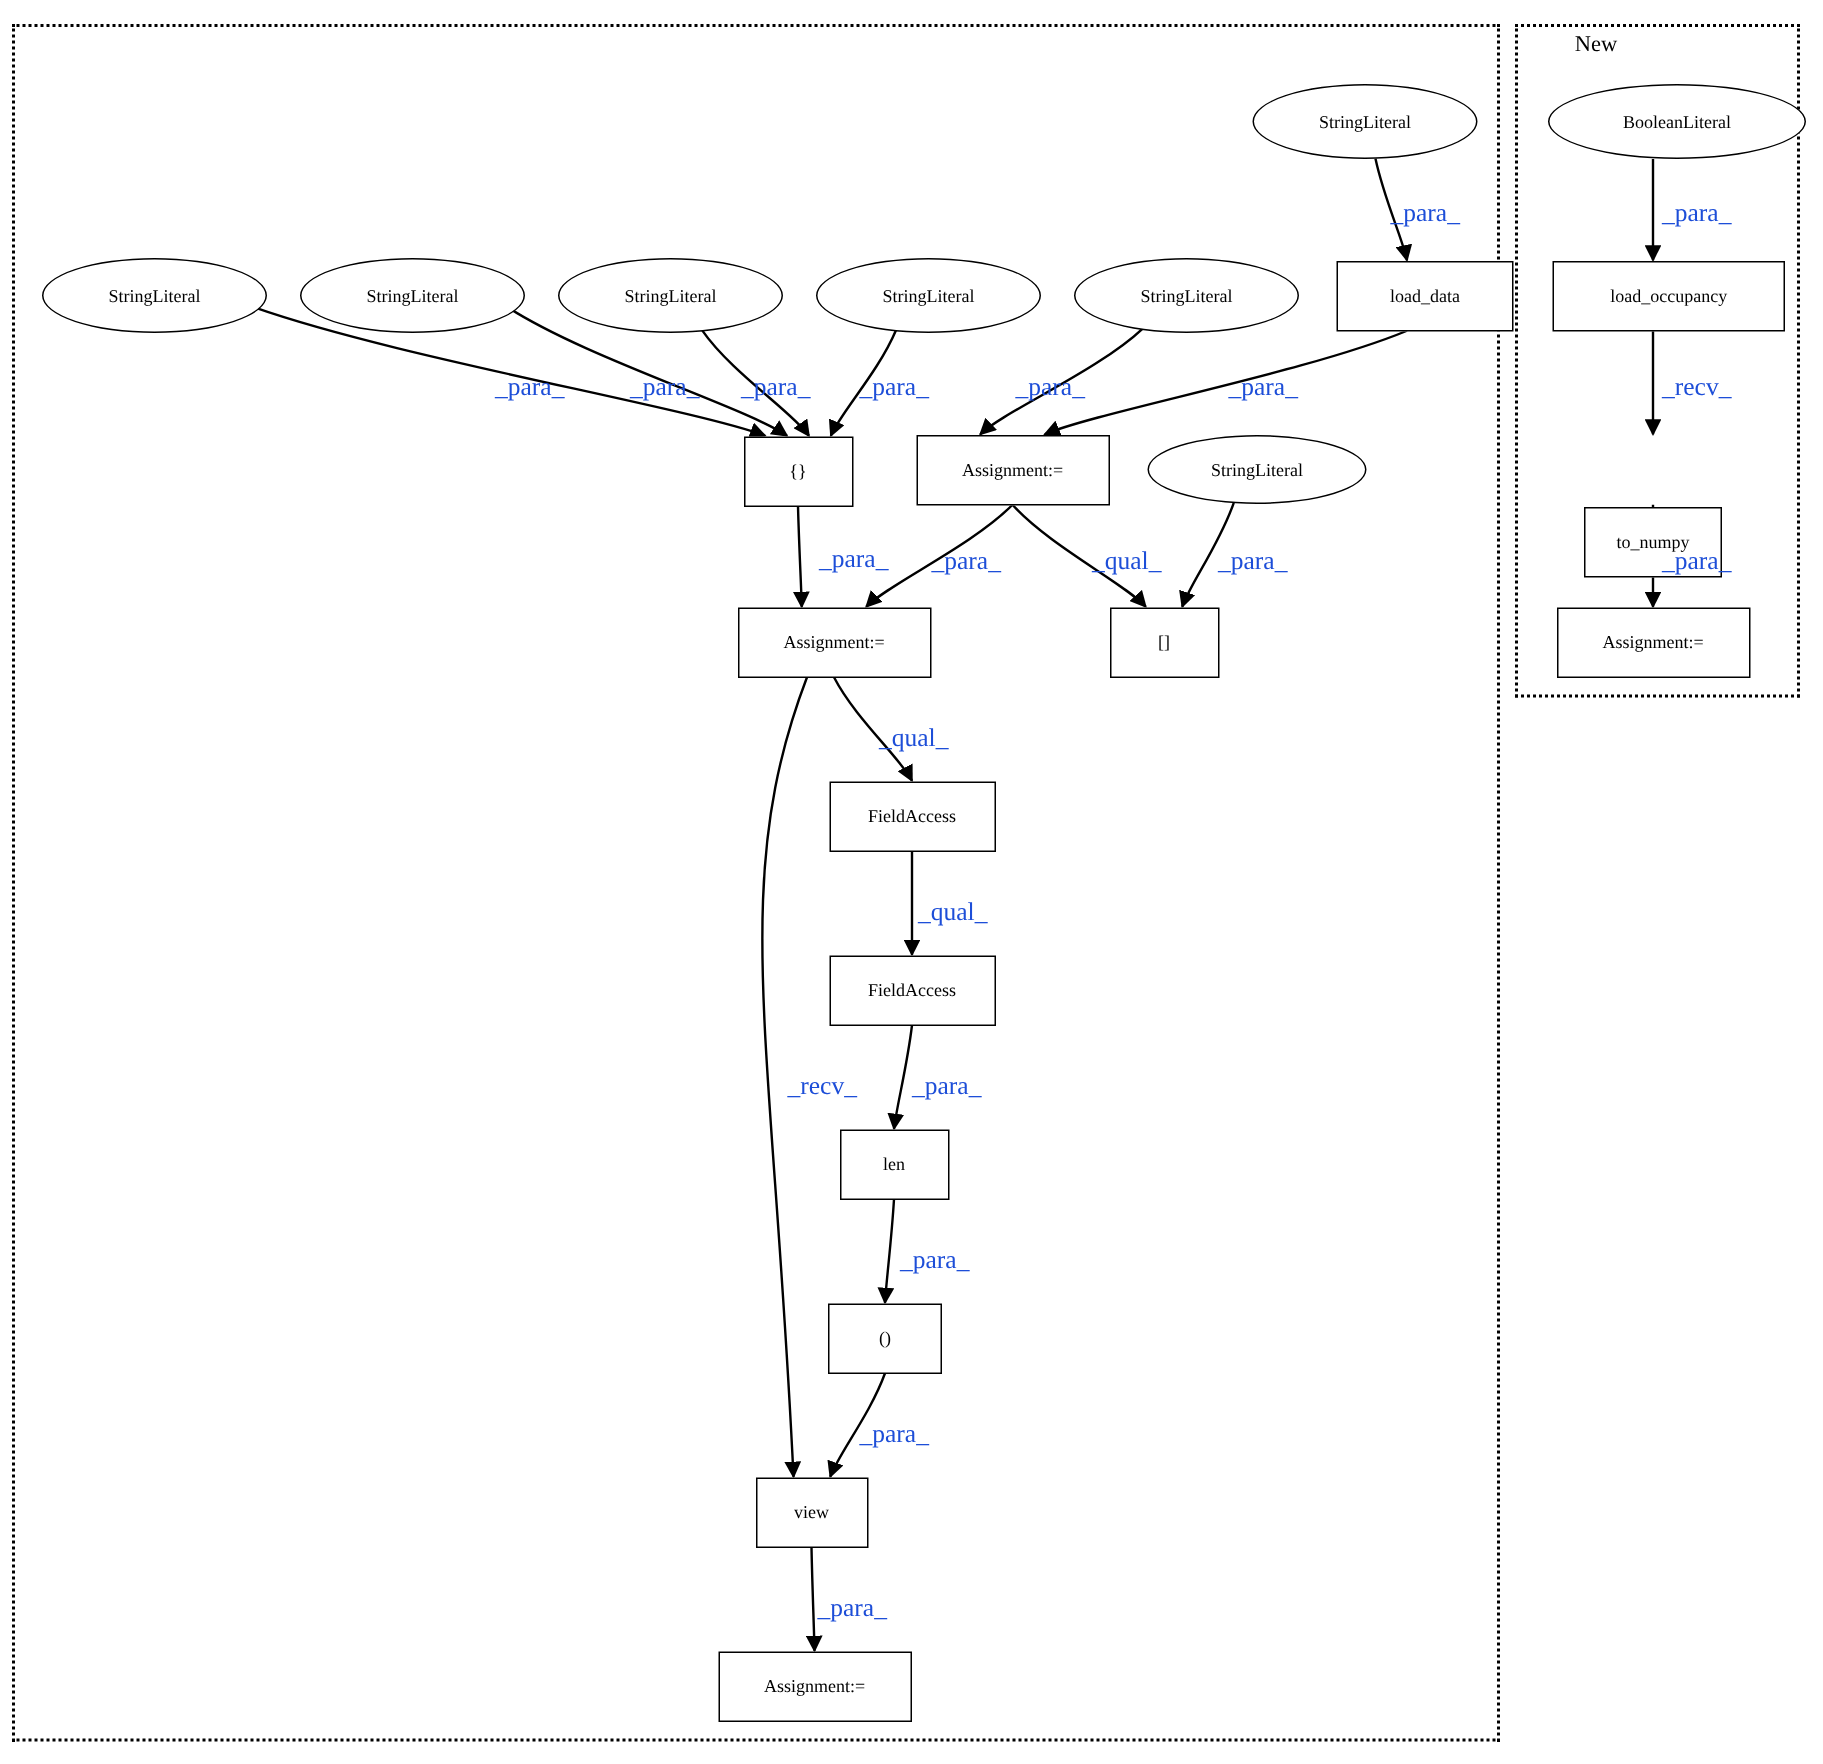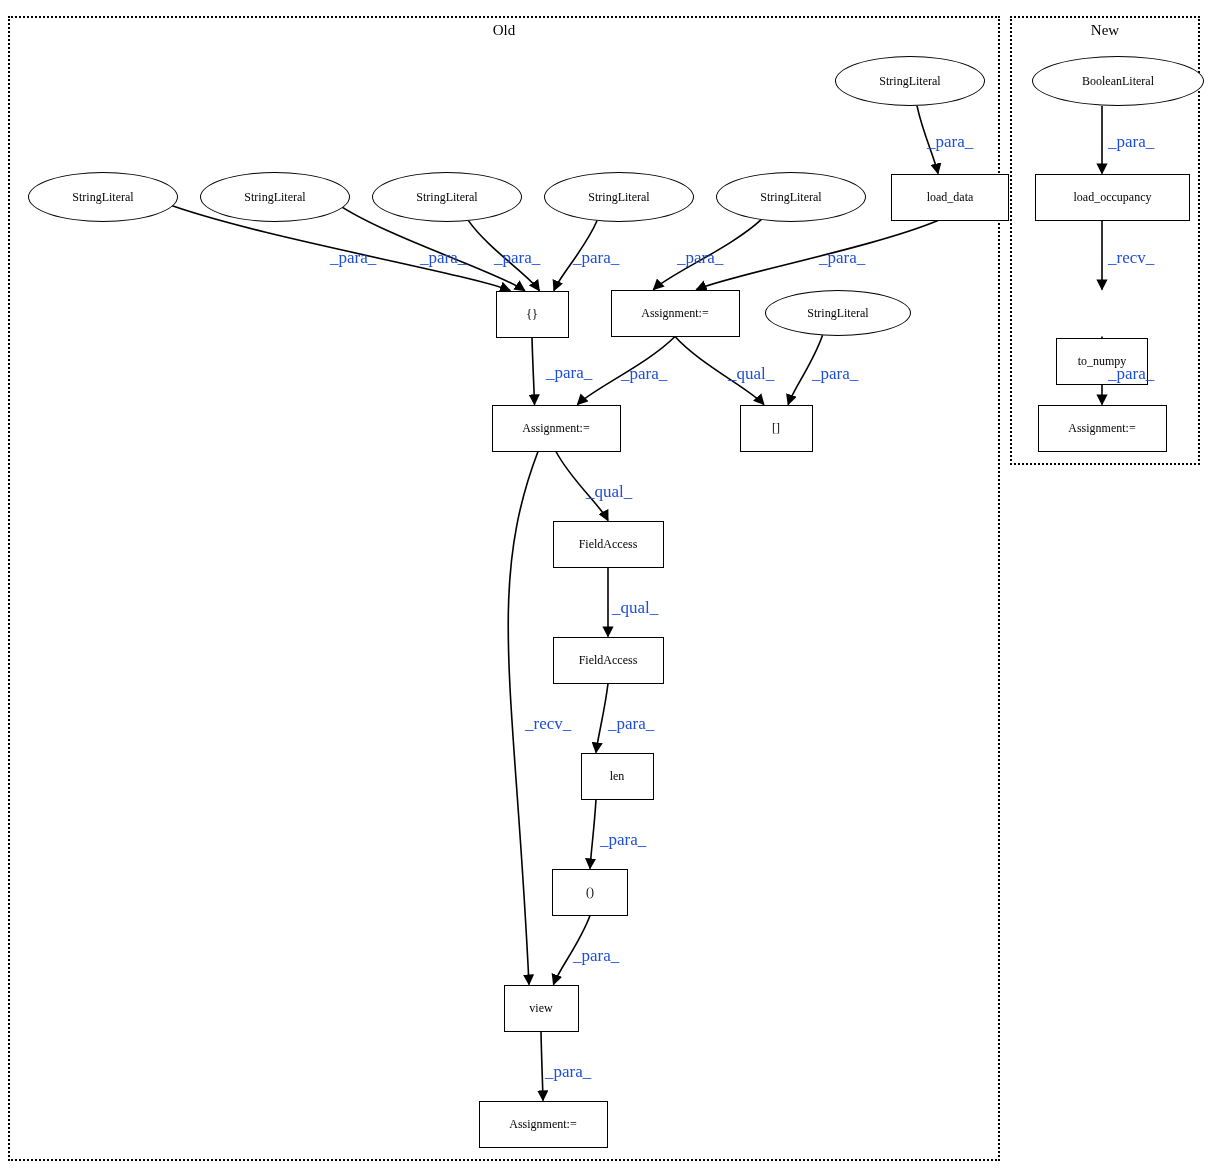--- a/index.html
+++ b/index.html
@@ -44,24 +44,23 @@
         <path d="M 596 799.5 C 594.35 827.1, 590.9 853.32, 590 868.5"></path>
         <path d="M 590 915.5 C 579.9625 943.1, 558.975 969.32, 553.5 984.5"></path>
         <path d="M 541 1031.5 C 541.55 1059.1, 542.7 1085.32, 543 1100.5"></path>
         <path d="M 1102 106 C 1102 133, 1102 158.65, 1102 173.5"></path>
         <path d="M 1102 220.5 C 1102 248.1, 1102 274.32, 1102 289.5"></path>
         <path d="M 1102 336.5 C 1102 363.7, 1102 389.54, 1102 404.5"></path>
       </g>
   </svg>
 
   <div class="cluster" id="cluster-old" style="left: 8px; top: 16px; width: 992px; height: 1145px;"></div>
-  <div class="cluster-label" id="cluster-old-label" style="left: 8px; top: 22px; width: 992px;">Old</div>
 
   <div class="cluster" id="cluster-new" style="left: 1010px; top: 16px; width: 190px; height: 449px;"></div>
-  <div class="cluster-label" id="cluster-new-label" style="left: 1010px; top: 22px; width: 190px;">New</div>
+  <div class="cluster-label" id="cluster-new-label" style="left: 969px; top: 22px; width: 190px;">New</div>
 
   <div id="nodes-layer">
       <div class="node ellipse" style="left: 28px; top: 172px; width: 150px; height: 50px;">
         <span>StringLiteral</span>
       </div>
       <div class="node ellipse" style="left: 200px; top: 172px; width: 150px; height: 50px;">
         <span>StringLiteral</span>
       </div>
       <div class="node ellipse" style="left: 372px; top: 172px; width: 150px; height: 50px;">
         <span>StringLiteral</span>
@@ -92,21 +91,21 @@
       </div>
       <div class="node box" style="left: 739.5px; top: 404.5px; width: 73px; height: 47px;">
         <span>[]</span>
       </div>
       <div class="node box" style="left: 552.5px; top: 520.5px; width: 111px; height: 47px;">
         <span>FieldAccess</span>
       </div>
       <div class="node box" style="left: 552.5px; top: 636.5px; width: 111px; height: 47px;">
         <span>FieldAccess</span>
       </div>
-      <div class="node box" style="left: 559.5px; top: 752.5px; width: 73px; height: 47px; margin-left: 21px;">
+      <div class="node box" style="left: 559.5px; top: 752.5px; width: 73px; height: 47px;">
         <span>len</span>
       </div>
       <div class="node box" style="left: 552px; top: 868.5px; width: 76px; height: 47px;">
         <span>()</span>
       </div>
       <div class="node box" style="left: 503.5px; top: 984.5px; width: 75px; height: 47px;">
         <span>view</span>
       </div>
       <div class="node box" style="left: 478.5px; top: 1100.5px; width: 129px; height: 47px;">
         <span>Assignment:=</span>

